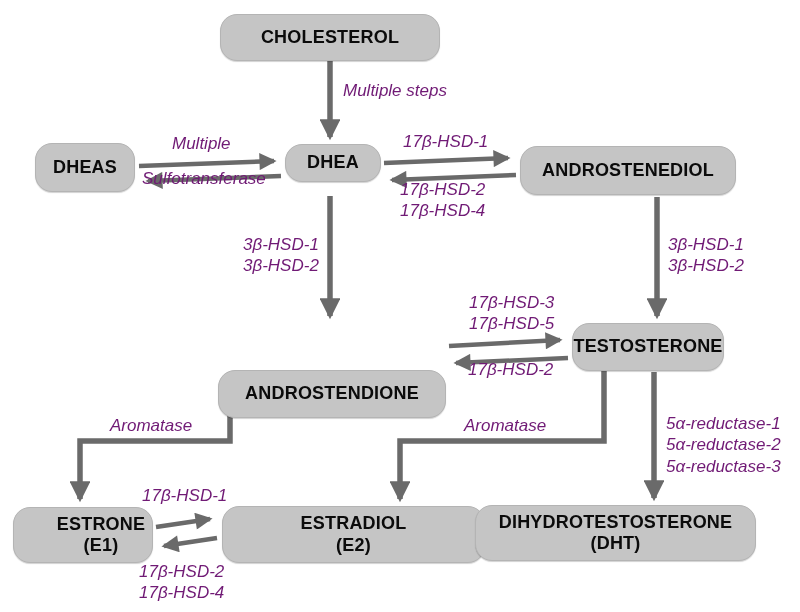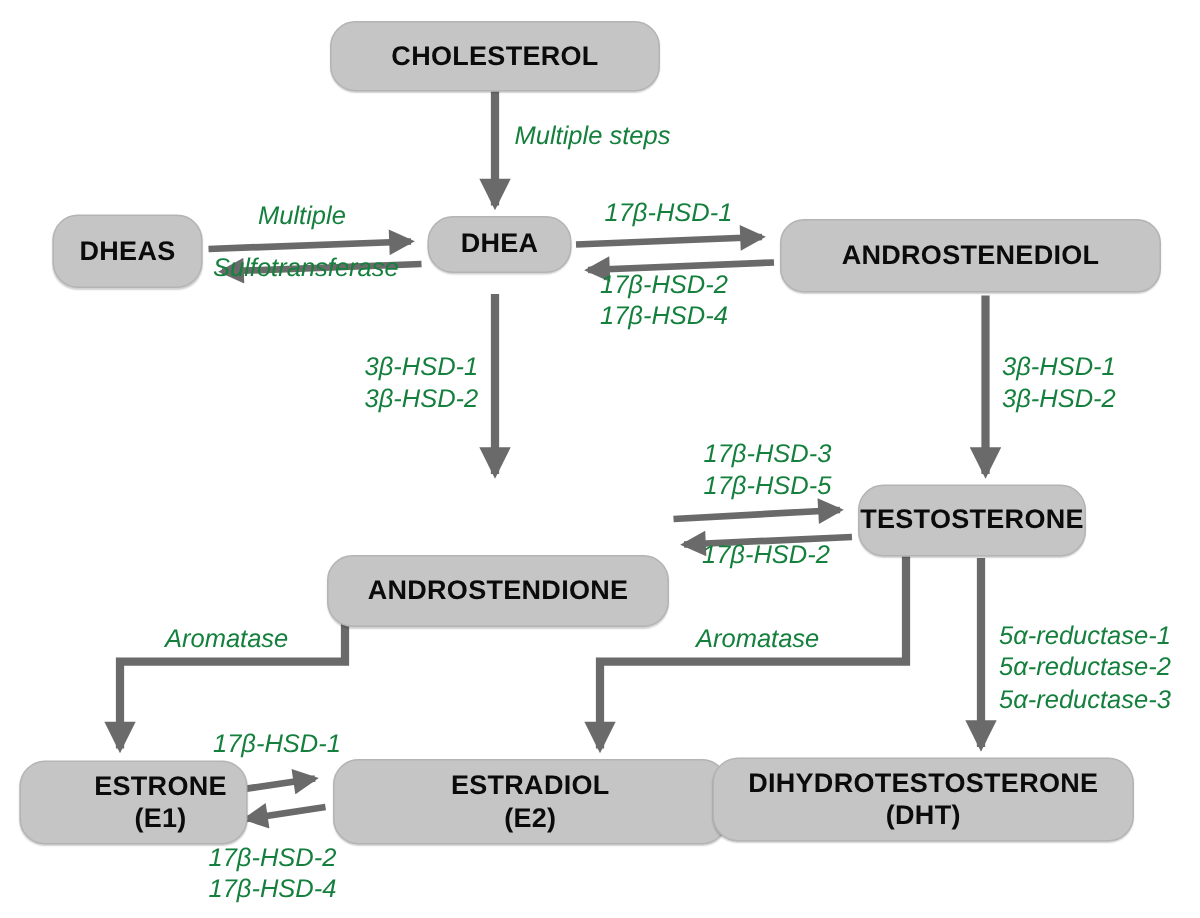--- a/index.html
+++ b/index.html
@@ -24,21 +24,21 @@
     color:#0b0b0b;
     letter-spacing:0.2px;
     line-height:1.18;
     text-align:center;
     box-sizing:border-box;
   }
   .elabel{
     position:absolute;
     font-style:italic;
     font-size:17px;
-    color:#15803d;
+    color:#701a75;
     white-space:pre-line;
     line-height:1.26;
   }
 </style>
 </head>
 <body>
 
 <div id="canvas">
 
   <svg id="arrow-layer" width="800" height="612" viewBox="0 0 800 612">
@@ -74,33 +74,33 @@
   </div>
 
   <div class="node" style="left:35px;top:143px;width:100px;height:49px;">
     <span>DHEAS</span>
   </div>
 
   <div class="node" style="left:285px;top:144px;width:96px;height:38px;">
     <span>DHEA</span>
   </div>
 
-  <div class="node" style="left:520px;top:146px;width:254px;height:49px;border-radius:16px;">
+  <div class="node" style="left:520px;top:146px;width:216px;height:49px;">
     <span>ANDROSTENEDIOL</span>
   </div>
 
   <div class="node" style="left:218px;top:324px;width:228px;height:48px;margin-top:46px;">
     <span>ANDROSTENDIONE</span>
   </div>
 
   <div class="node" style="left:572px;top:323px;width:152px;height:48px;">
     <span>TESTOSTERONE</span>
   </div>
 
-  <div class="node" style="left:13px;top:507px;width:152px;height:56px;padding-left:36px;">
+  <div class="node" style="left:13px;top:507px;width:140px;height:56px;padding-left:36px;">
     <span>ESTRONE</span>
     <span>(E1)</span>
   </div>
 
   <div class="node" style="left:222px;top:506px;width:263px;height:57px;">
     <span>ESTRADIOL</span>
     <span>(E2)</span>
   </div>
 
   <div class="node" style="left:475px;top:505px;width:281px;height:56px;">

